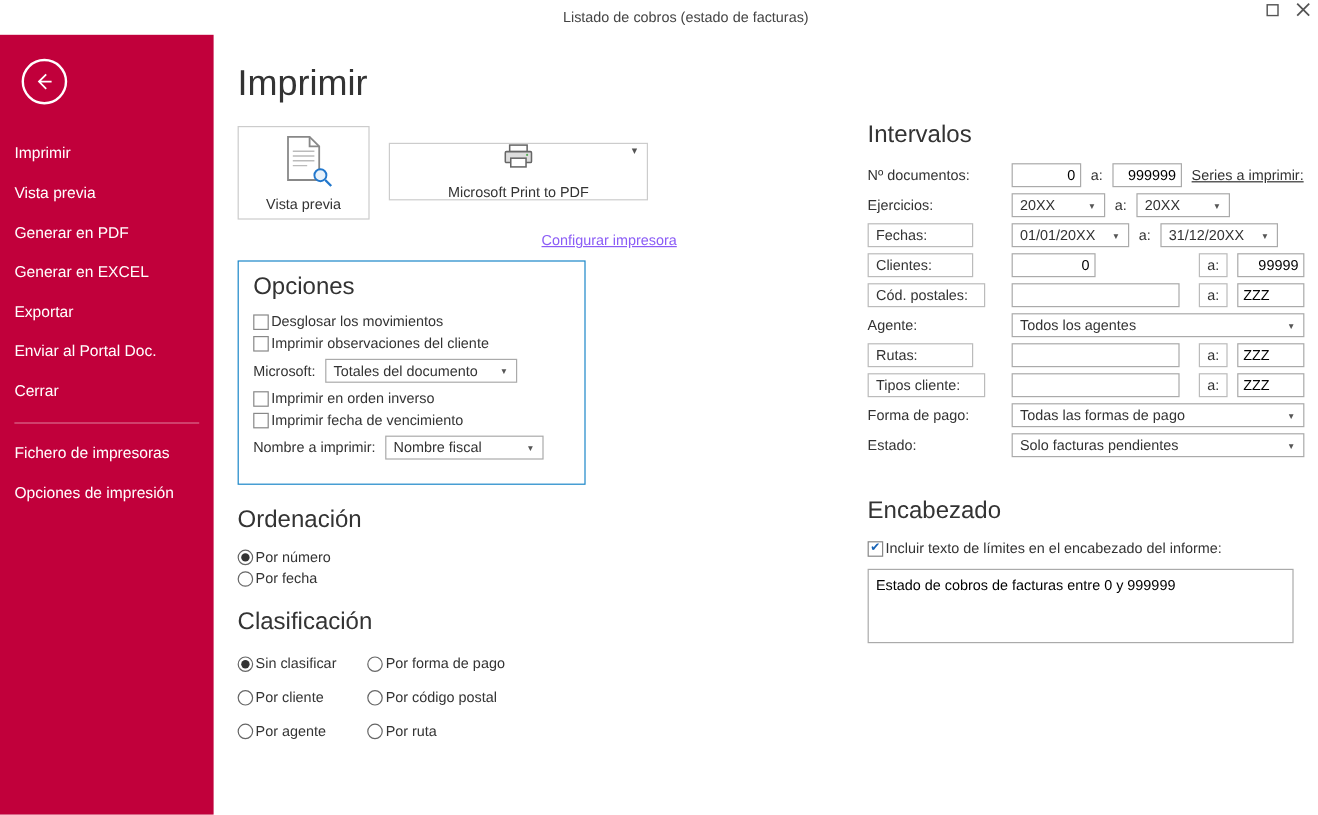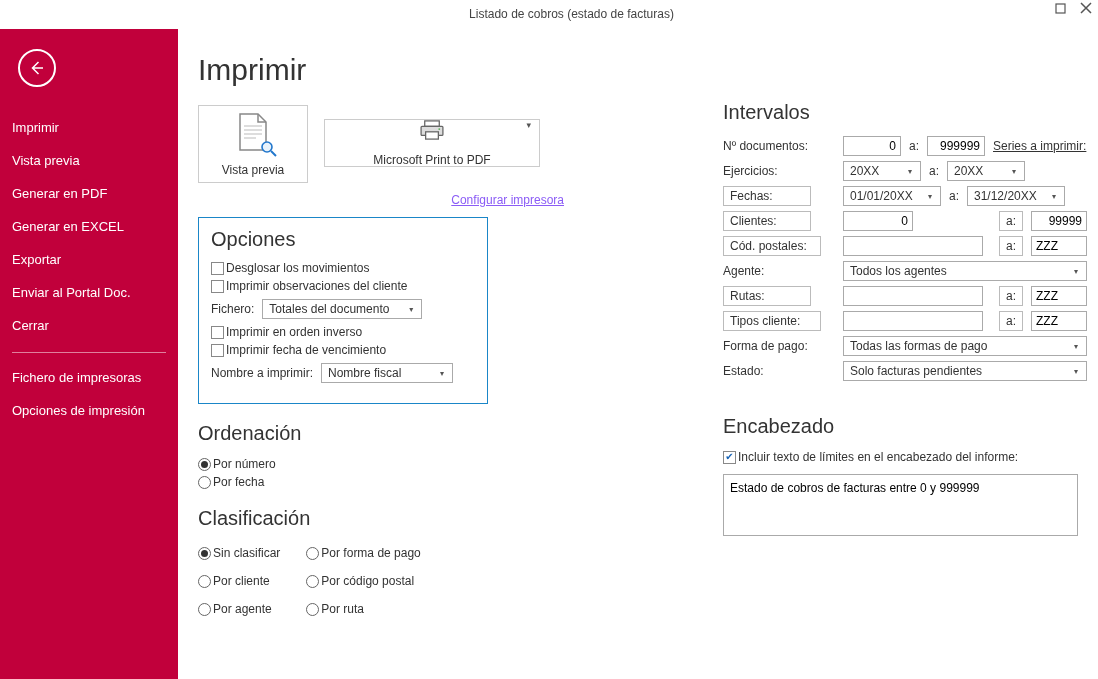--- a/index.html
+++ b/index.html
@@ -298,21 +298,21 @@
         <div class="section-title">Opciones</div>
         <div class="chk-row">
           <span class="chk"></span>
           <span>Desglosar los movimientos</span>
         </div>
         <div class="chk-row">
           <span class="chk"></span>
           <span>Imprimir observaciones del cliente</span>
         </div>
         <div class="inline-field">
-          <label>Fichero:</label>
+          <label>Microsoft:</label>
           <div class="combo" style="width:160px">
             <span>Totales del documento</span>
             <span class="caret">▾</span>
           </div>
         </div>
         <div class="chk-row">
           <span class="chk"></span>
           <span>Imprimir en orden inverso</span>
         </div>
         <div class="chk-row">

